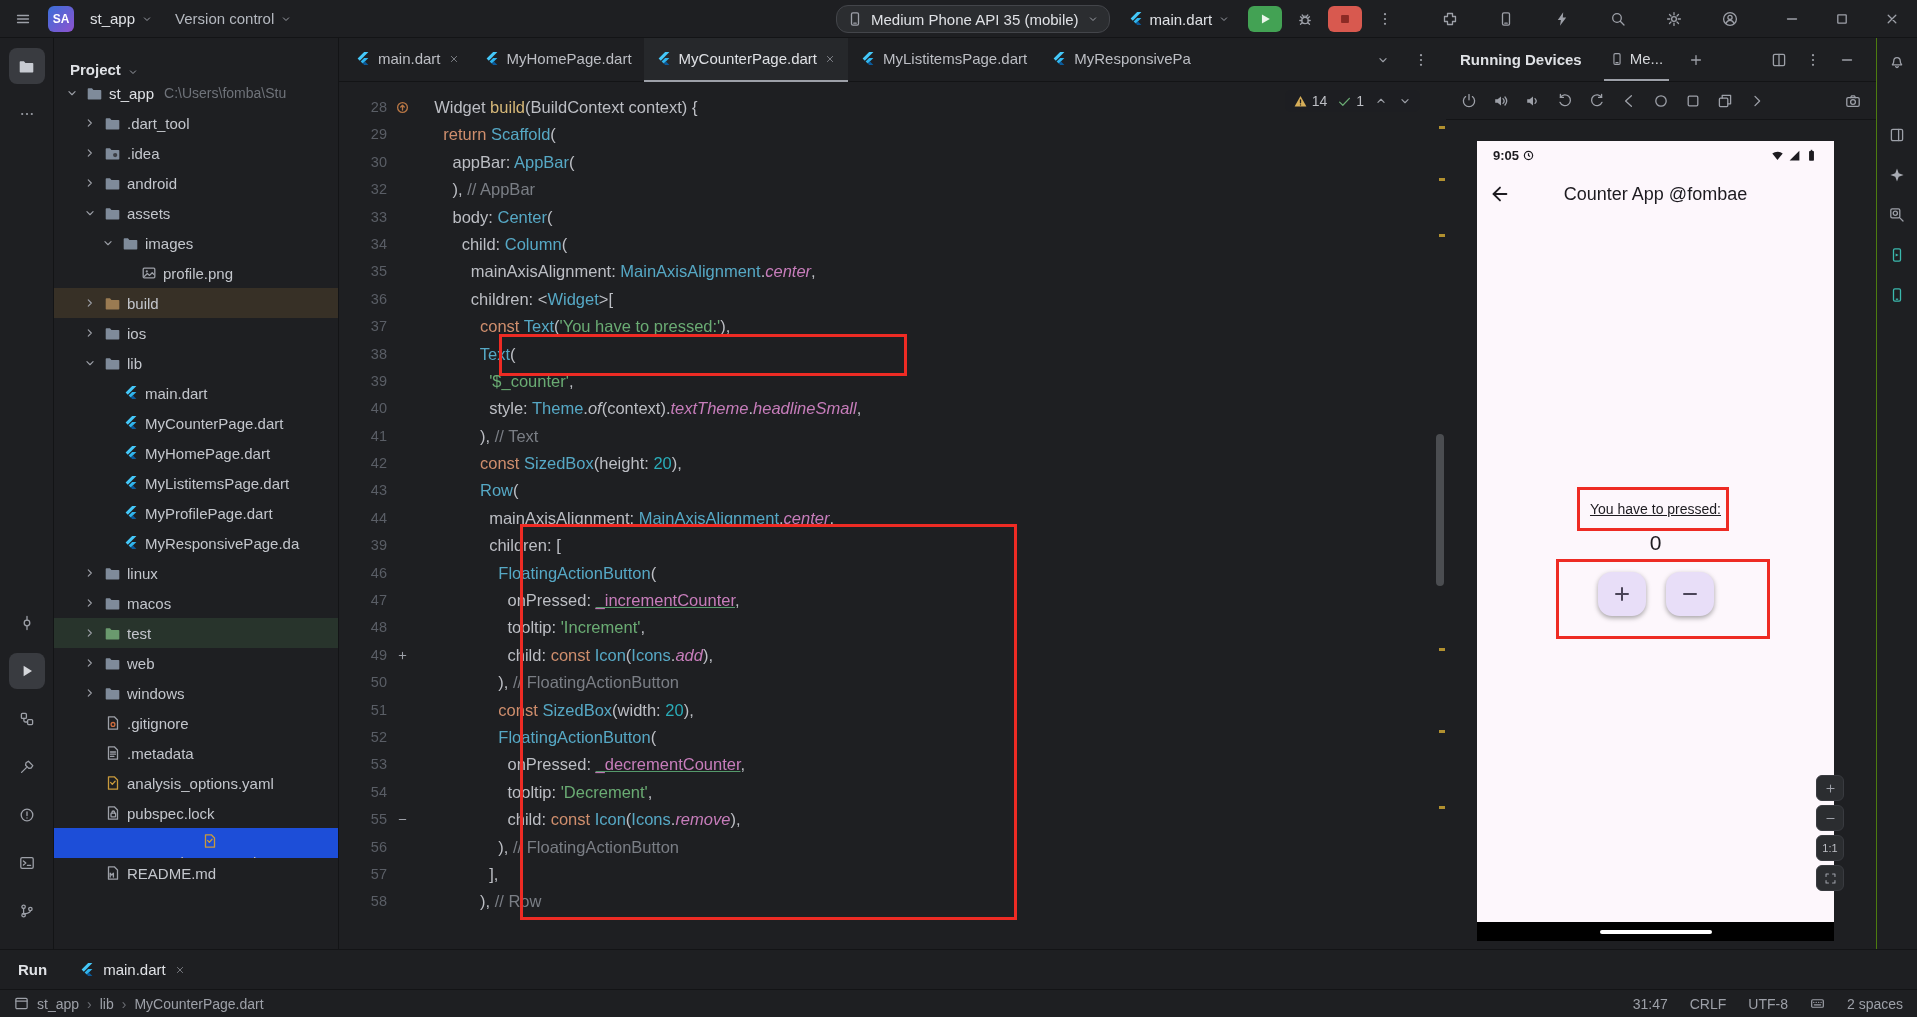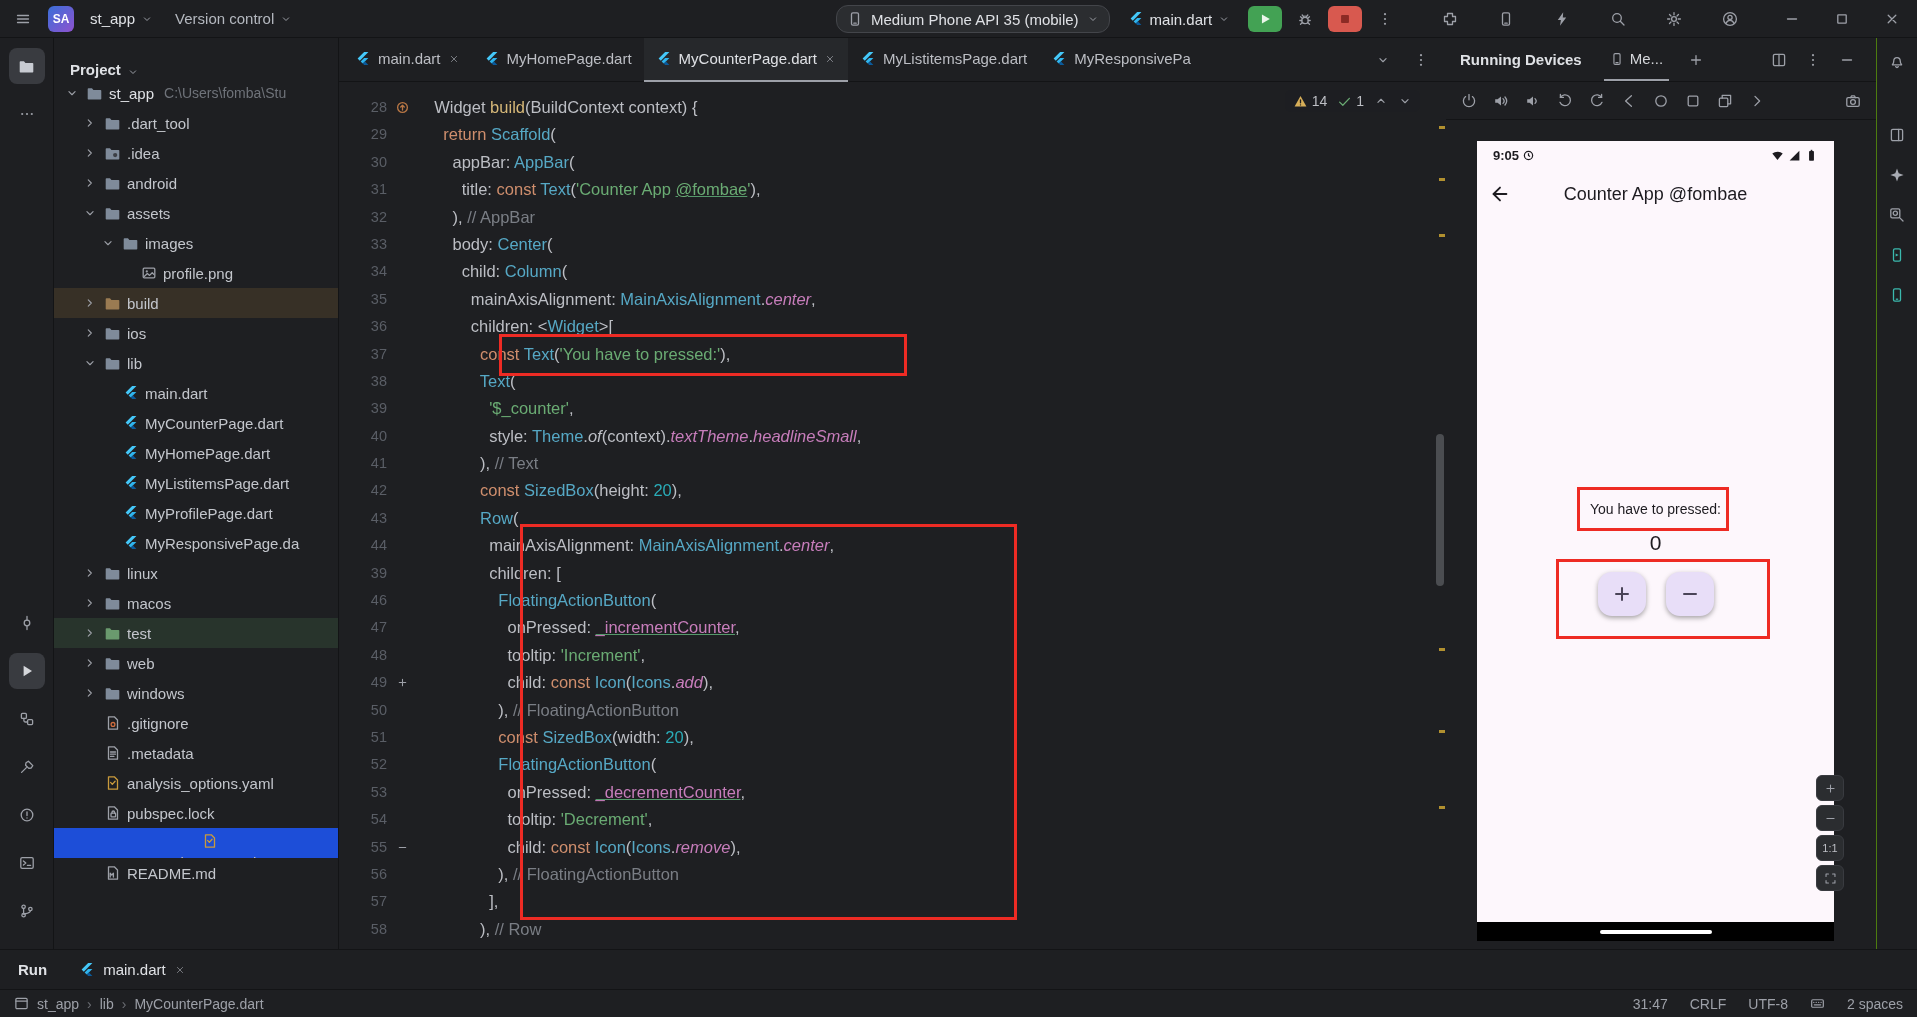--- a/index.html
+++ b/index.html
@@ -71,21 +71,21 @@
   .device-toolbar{height:38px;display:flex;align-items:center;padding:0 8px;gap:2px;border-bottom:1px solid #131416;}
   .dt-ico{width:30px;height:28px;display:flex;align-items:center;justify-content:center;border-radius:6px;color:#9da0a8;flex-shrink:0;}
   .dt-ico:last-child{margin-left:auto;}
   .rp-body{flex:1;position:relative;}
   .phone-screen{position:absolute;left:31px;top:21px;width:357px;height:800px;background:#fdf7fc;overflow:hidden;}
   .p-status{height:28px;display:flex;align-items:center;justify-content:space-between;padding:0 16px;color:#1d1b20;font-size:13px;font-weight:bold;}
   .p-status-left,.p-status-right{display:flex;align-items:center;gap:4px;}
   .p-appbar{height:50px;display:flex;align-items:center;position:relative;padding:0 12px;}
   .p-back{z-index:2;display:flex;}
   .p-title{position:absolute;left:0;right:0;text-align:center;font-size:18px;color:#1d1b20;}
-  .p-label{position:absolute;top:360px;width:100%;text-align:center;font-size:14px;color:#1d1b20;}
+  .p-label{position:absolute;top:360px;width:100%;text-align:center;font-size:14px;color:#1d1b20;text-decoration:underline;}
   .p-value{position:absolute;top:390px;width:100%;text-align:center;font-size:21px;color:#1d1b20;}
   .p-fabs{position:absolute;top:431px;width:100%;display:flex;justify-content:center;gap:20px;}
   .fab{width:48px;height:44px;border-radius:14px;background:#e8def8;box-shadow:0 2px 5px rgba(0,0,0,.35);display:flex;align-items:center;justify-content:center;}
   .p-nav{position:absolute;bottom:0;left:0;right:0;height:19px;background:#000;display:flex;align-items:center;justify-content:center;}
   .p-pill{width:112px;height:4px;border-radius:2px;background:#fff;}
   .zoomer{position:absolute;right:31px;top:655px;width:30px;display:flex;flex-direction:column;align-items:center;gap:4px;z-index:8;}
   .zbtn{width:28px;height:26px;border-radius:6px;background:#2b2d30;border:1px solid #393b40;display:flex;align-items:center;justify-content:center;color:#bcbec4;font-size:11px;}
   
   .right-strip{width:40px;display:flex;flex-direction:column;align-items:center;padding:8px 0;}
   .right-strip .strip-ico{width:30px;height:30px;margin-bottom:10px;}
@@ -735,25 +735,20 @@
             </div>
             <div class="code-line">
               <span class="ln">29</span>
               <span class="gico"></span>
               <span class="ct"><span class="t-d">    </span><span class="t-k">return </span><span class="t-c">Scaffold</span><span class="t-d">(</span></span>
             </div>
             <div class="code-line">
               <span class="ln">30</span>
               <span class="gico"></span>
               <span class="ct"><span class="t-d">      appBar: </span><span class="t-c">AppBar</span><span class="t-d">(</span></span>
-            </div>
-            <div class="code-line">
-              <span class="ln">31</span>
-              <span class="gico"></span>
-              <span class="ct"><span class="t-d">        title: </span><span class="t-k">const </span><span class="t-c">Text</span><span class="t-d">(</span><span class="t-s">'Counter App </span><span class="t-su">@fombae</span><span class="t-s">'</span><span class="t-d">),</span></span>
             </div>
             <div class="code-line">
               <span class="ln">32</span>
               <span class="gico"></span>
               <span class="ct"><span class="t-d">      ), </span><span class="t-m">// AppBar</span></span>
             </div>
             <div class="code-line">
               <span class="ln">33</span>
               <span class="gico"></span>
               <span class="ct"><span class="t-d">      body: </span><span class="t-c">Center</span><span class="t-d">(</span></span>

